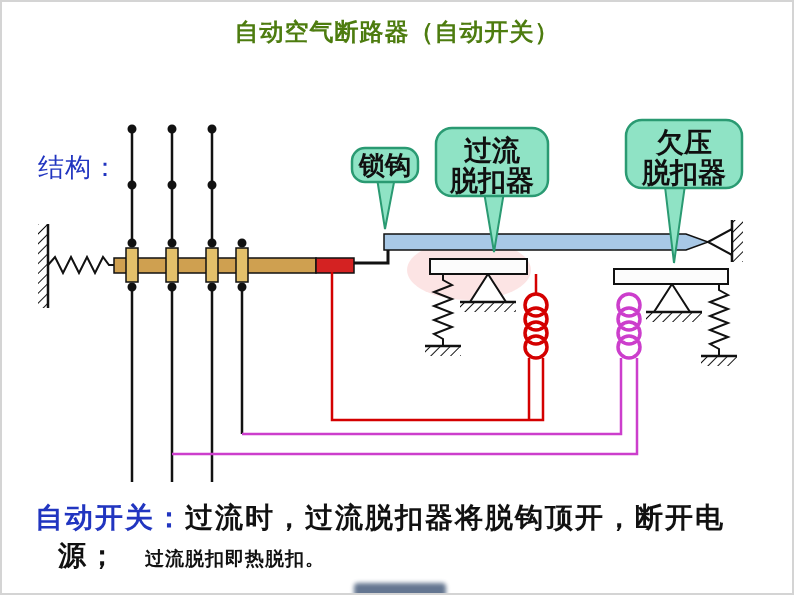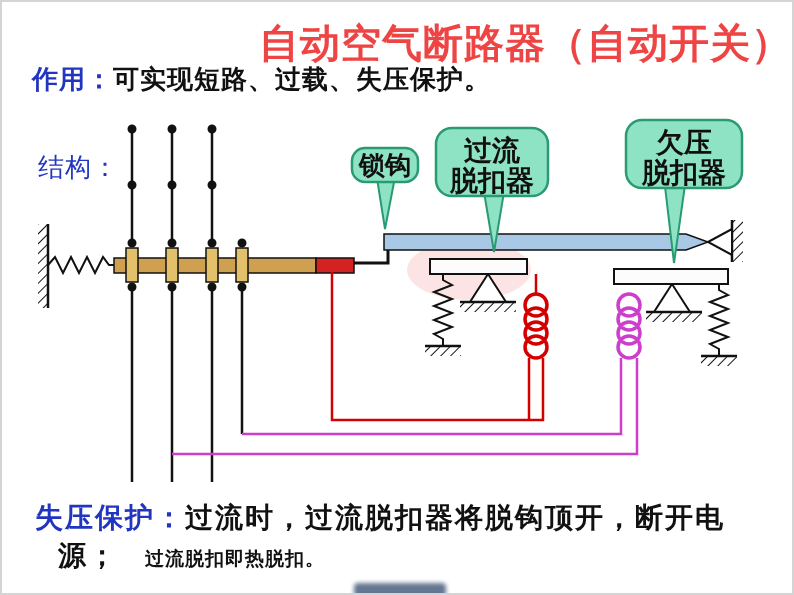--- a/index.html
+++ b/index.html
@@ -3,22 +3,22 @@
 <meta charset="utf-8">
 <style>
   html,body { margin:0; padding:0; background:#ffffff; }
   .page {
     position:relative; width:794px; height:595px; overflow:hidden;
     background:#ffffff; border:2px solid #d4d4d4; box-sizing:border-box;
     font-family:"Liberation Sans","DejaVu Sans",sans-serif;
   }
   .layer { position:absolute; left:0; top:0; }
   .title {
-    position:absolute; top:14px; left:0; width:100%; text-align:right;
-    font-size:40px; font-weight:bold; color:#ef4444; letter-spacing:1px;
+    position:absolute; top:14px; left:0; width:100%; text-align:center;
+    font-size:24px; font-weight:bold; color:#4d7c0f; letter-spacing:1px;
   }
   .fn-line {
     position:absolute; top:60px; left:30px;
     font-size:26px; font-weight:bold; color:#111; letter-spacing:1px; white-space:nowrap;
   }
   .structure {
     position:absolute; top:148px; left:36px;
     font-size:26px; font-weight:normal; letter-spacing:1px;
   }
   .blue { color:#2135c0; }
@@ -130,22 +130,21 @@
     <g>
       <polygon points="662,176 684,176 672,261" fill="#8fe3c5" stroke="#2a9a72" stroke-width="2"></polygon>
       <rect x="624" y="118" width="116" height="68" rx="16" fill="#8fe3c5" stroke="#2a9a72" stroke-width="2.5"></rect>
       <text class="btxt" x="682" y="150" font-size="28">欠压</text>
       <text class="btxt" x="682" y="180" font-size="28">脱扣器</text>
     </g>
   </svg>
 
   <div class="title">自动空气断路器（自动开关）</div>
 
-  <div class="fn-line"><span class="blue">作用：</span><span>可实现短路、过载、失压保护。</span></div>
 
   <div class="structure blue">结构：</div>
 
-  <div class="p1"><span class="blue">失压保护：</span><span>过流时，过流脱扣器将脱钩顶开，断开电</span></div>
+  <div class="p1"><span class="blue">自动开关：</span><span>过流时，过流脱扣器将脱钩顶开，断开电</span></div>
 
   <div class="p2"><span>源；</span><span class="note">过流脱扣即热脱扣。</span></div>
 
   <div class="watermark"></div>
 </div>
 
 </body></html>

